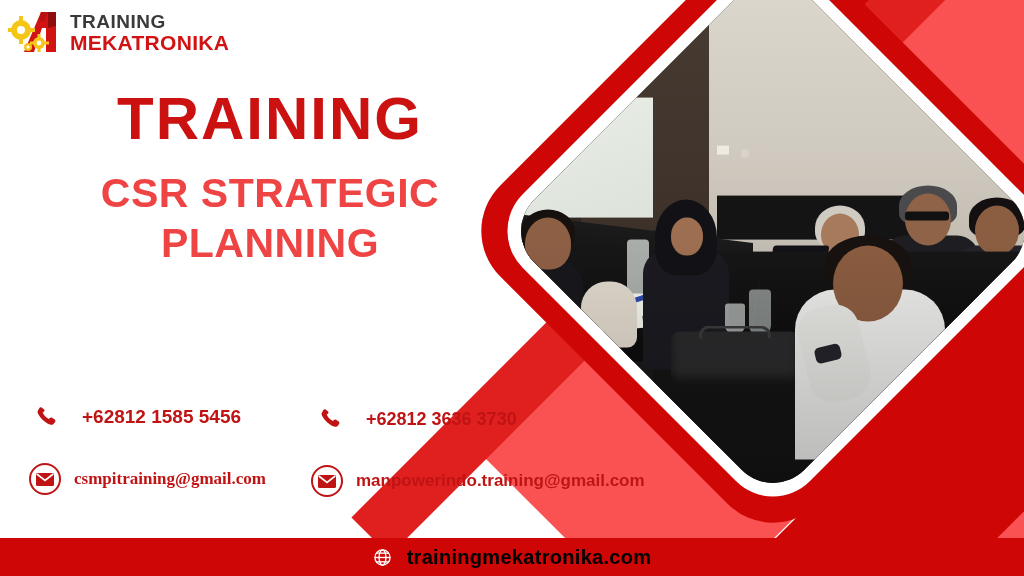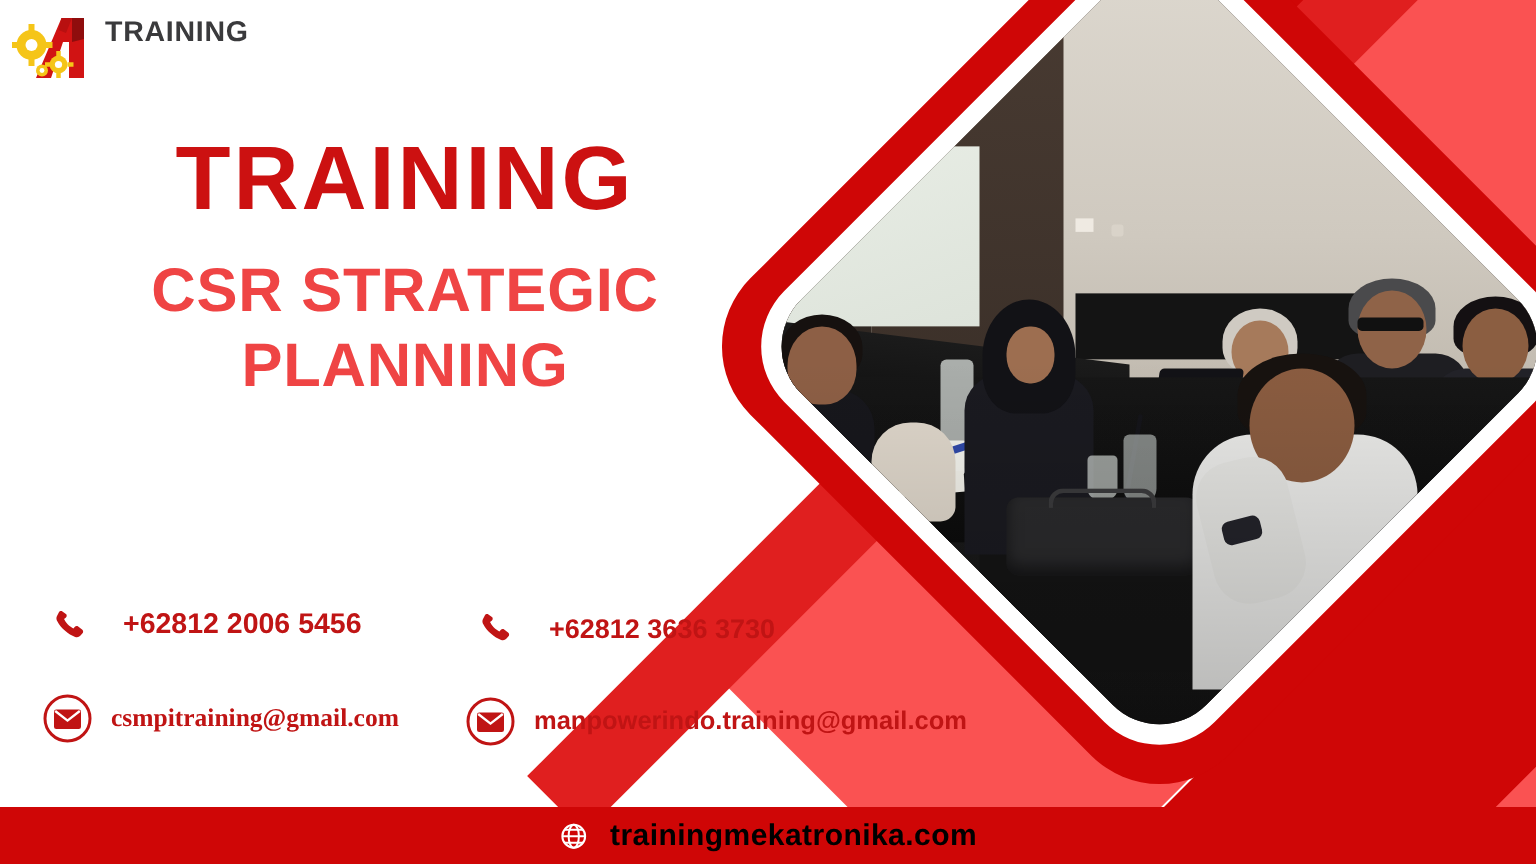--- a/index.html
+++ b/index.html
@@ -282,37 +282,38 @@
           <rect x="37" y="35.5" width="4" height="3"></rect>
         </g>
         <g fill="#f5c518">
           <circle cx="20" cy="41" r="4"></circle>
           <circle cx="20" cy="41" r="1.6" fill="#fff"></circle>
         </g>
       </svg>
     </div>
     <div class="logo-text">
       <div class="logo-l1">TRAINING</div>
+      <div class="logo-l2">MEKATRONIKA</div>
     </div>
   </div>
 
   <div class="headline">TRAINING</div>
   <div class="subhead">
     <div>CSR STRATEGIC</div>
     <div>PLANNING</div>
   </div>
 
 
   <div class="contact-row c-phone1">
     <span class="ph-ico">
       <svg width="24" height="24" viewBox="0 0 24 24" fill="#c01414">
         <path d="M6.6 2.6c-.8-.5-1.9-.2-2.4.7L3 5.6c-.6 1-.5 2.3.2 3.5 1.3 2.4 3.1 4.6 5.2 6.4 2.1 1.9 4.4 3.3 6.7 4.1 1.3.5 2.6.2 3.4-.7l1.5-1.7c.7-.8.5-2-.3-2.6l-2.6-1.9c-.7-.5-1.7-.4-2.3.3l-.9 1c-1.4-.7-2.7-1.7-3.8-2.8-1-1.1-1.8-2.3-2.4-3.6l1.1-.8c.7-.5.9-1.5.4-2.3L6.6 2.6z"></path>
       </svg>
     </span>
-    <span class="c-text">+62812 2006 5456</span>
+    <span class="c-text">+62812 1585 5456</span>
   </div>
 
   <div class="contact-row c-phone2">
     <span class="ph-ico">
       <svg width="24" height="24" viewBox="0 0 24 24" fill="#c01414">
         <path d="M6.6 2.6c-.8-.5-1.9-.2-2.4.7L3 5.6c-.6 1-.5 2.3.2 3.5 1.3 2.4 3.1 4.6 5.2 6.4 2.1 1.9 4.4 3.3 6.7 4.1 1.3.5 2.6.2 3.4-.7l1.5-1.7c.7-.8.5-2-.3-2.6l-2.6-1.9c-.7-.5-1.7-.4-2.3.3l-.9 1c-1.4-.7-2.7-1.7-3.8-2.8-1-1.1-1.8-2.3-2.4-3.6l1.1-.8c.7-.5.9-1.5.4-2.3L6.6 2.6z"></path>
       </svg>
     </span>
     <span class="c-text">+62812 3636 3730</span>
   </div>

